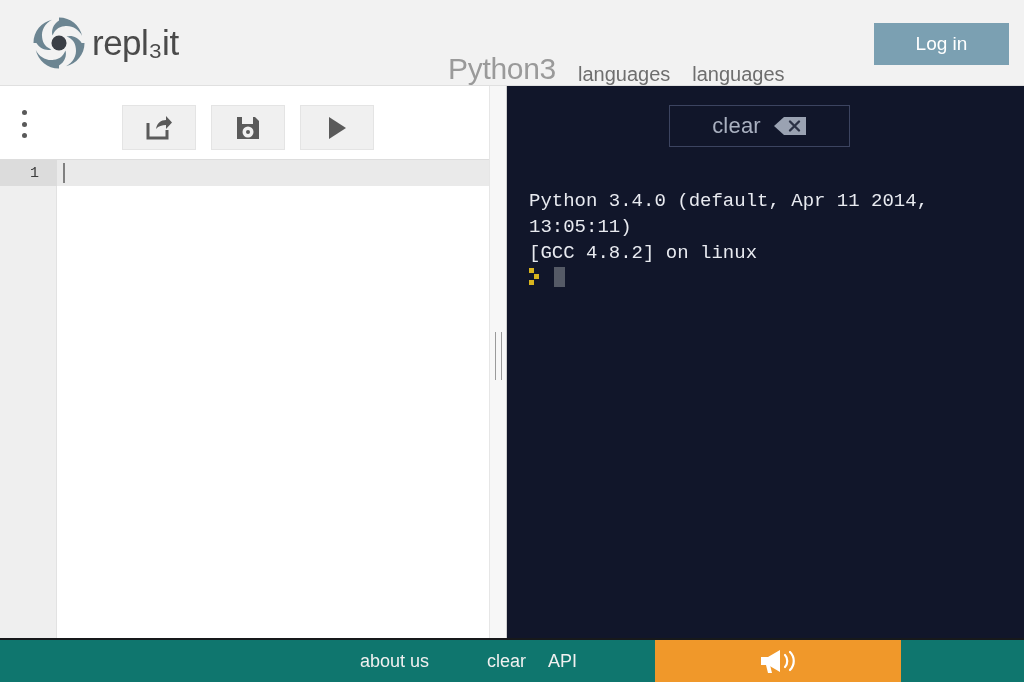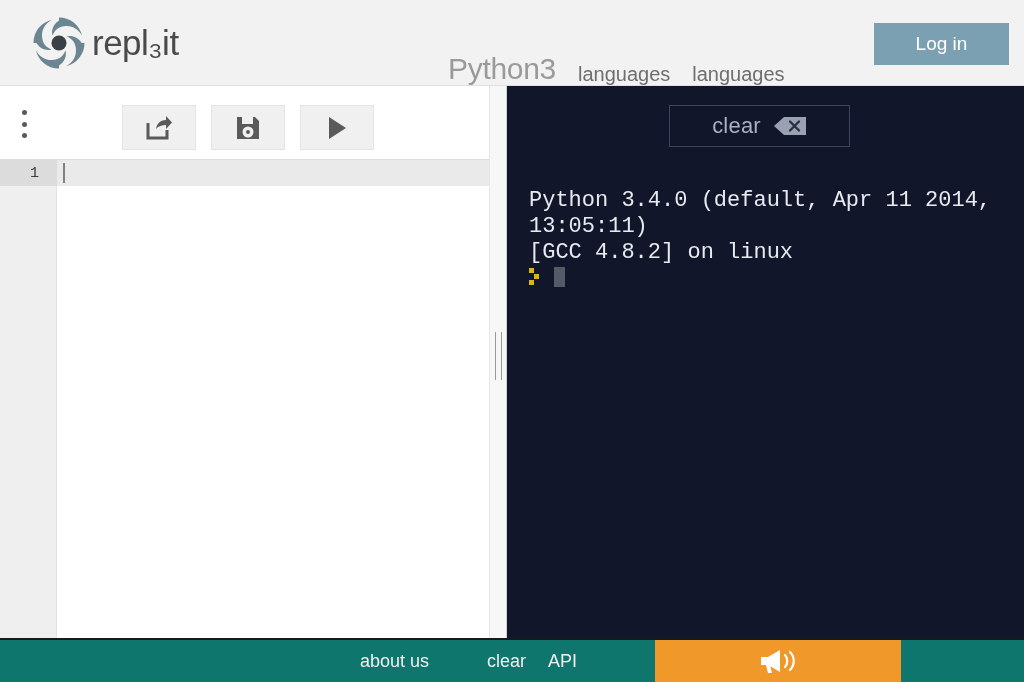--- a/index.html
+++ b/index.html
@@ -222,21 +222,21 @@
   #clear-label {
     font-size: 22px;
     color: #a9b0c0;
     letter-spacing: 0.2px;
   }
   #console-output {
     position: absolute;
     left: 22px; top: 102px;
     width: 475px;
     font-family: "Liberation Mono", monospace;
-    font-size: 22px;
+    font-size: 19px;
     line-height: 26px;
     color: #e8eaf0;
     white-space: pre-wrap;
     word-break: break-word;
   }
   #prompt-row {
     position: absolute;
     left: 22px; top: 180px;
     display: flex;
     align-items: center;

